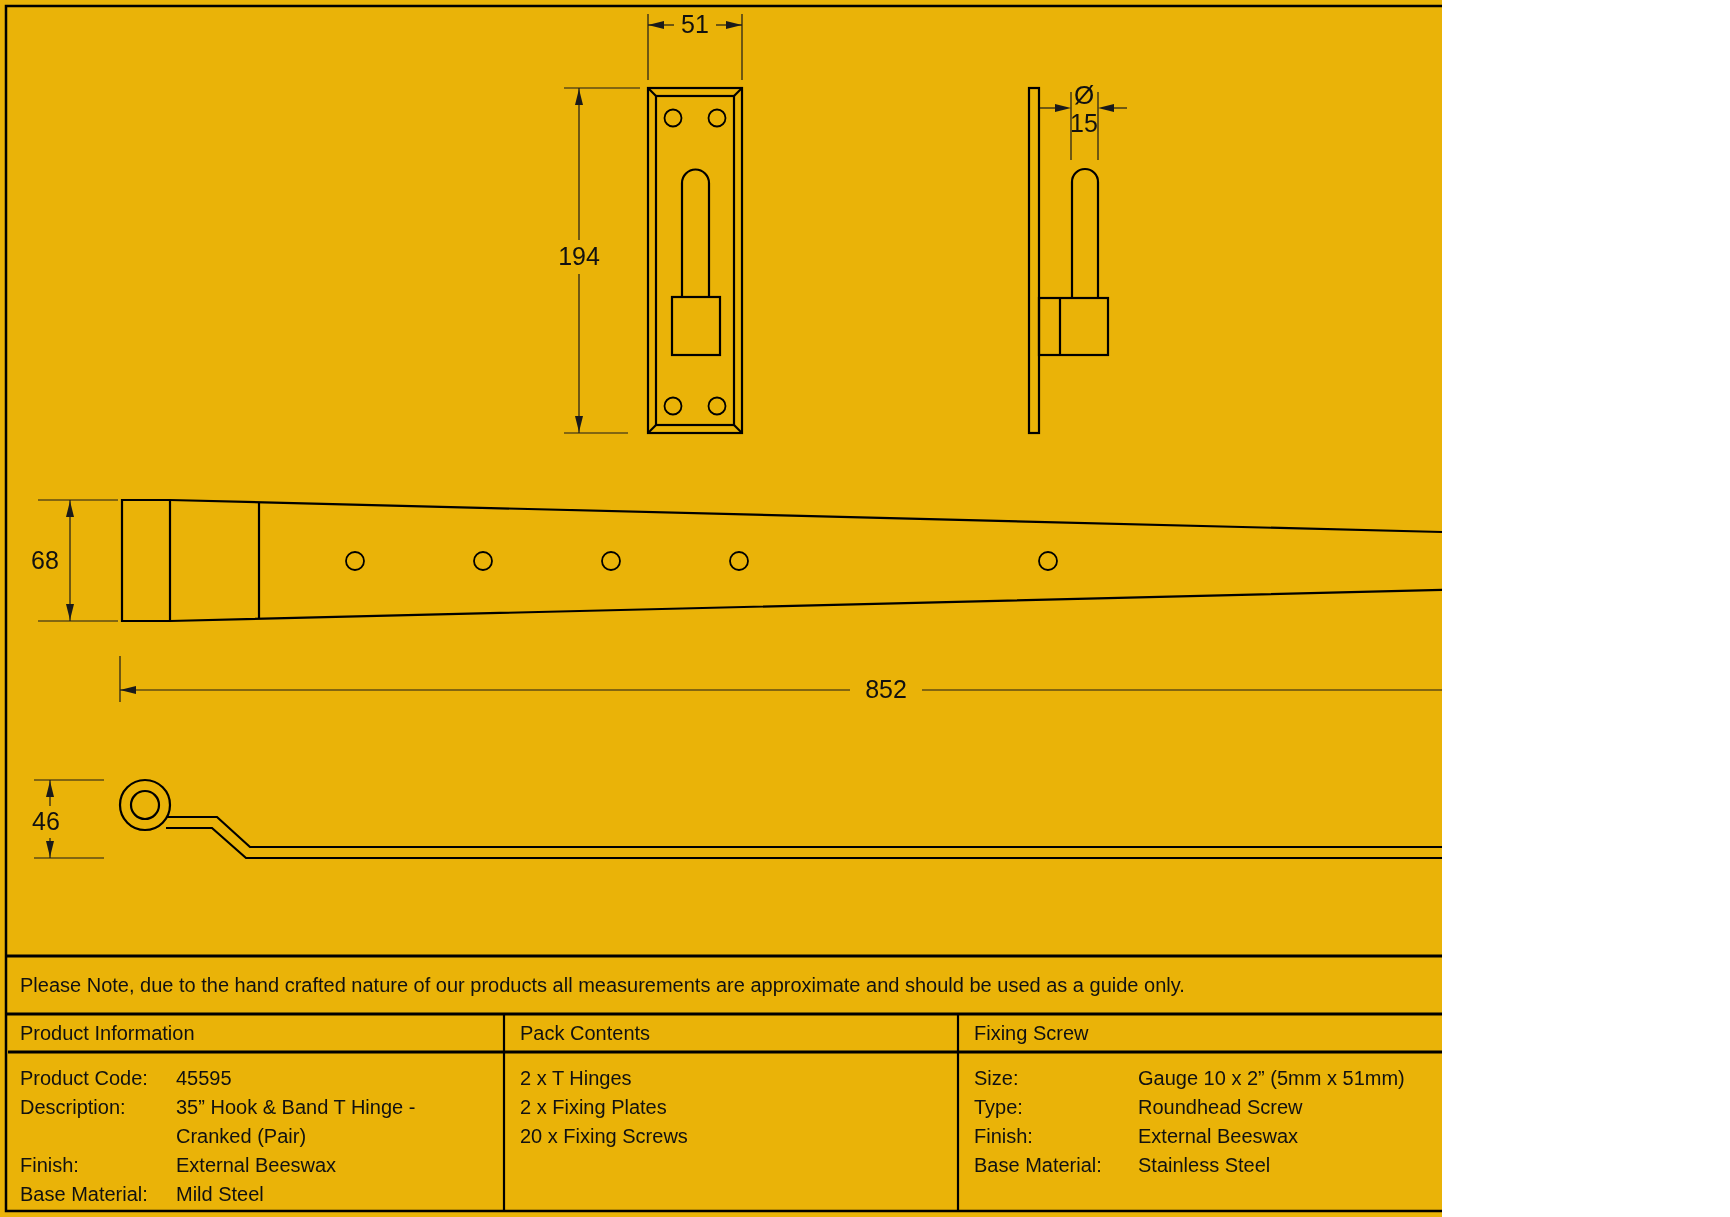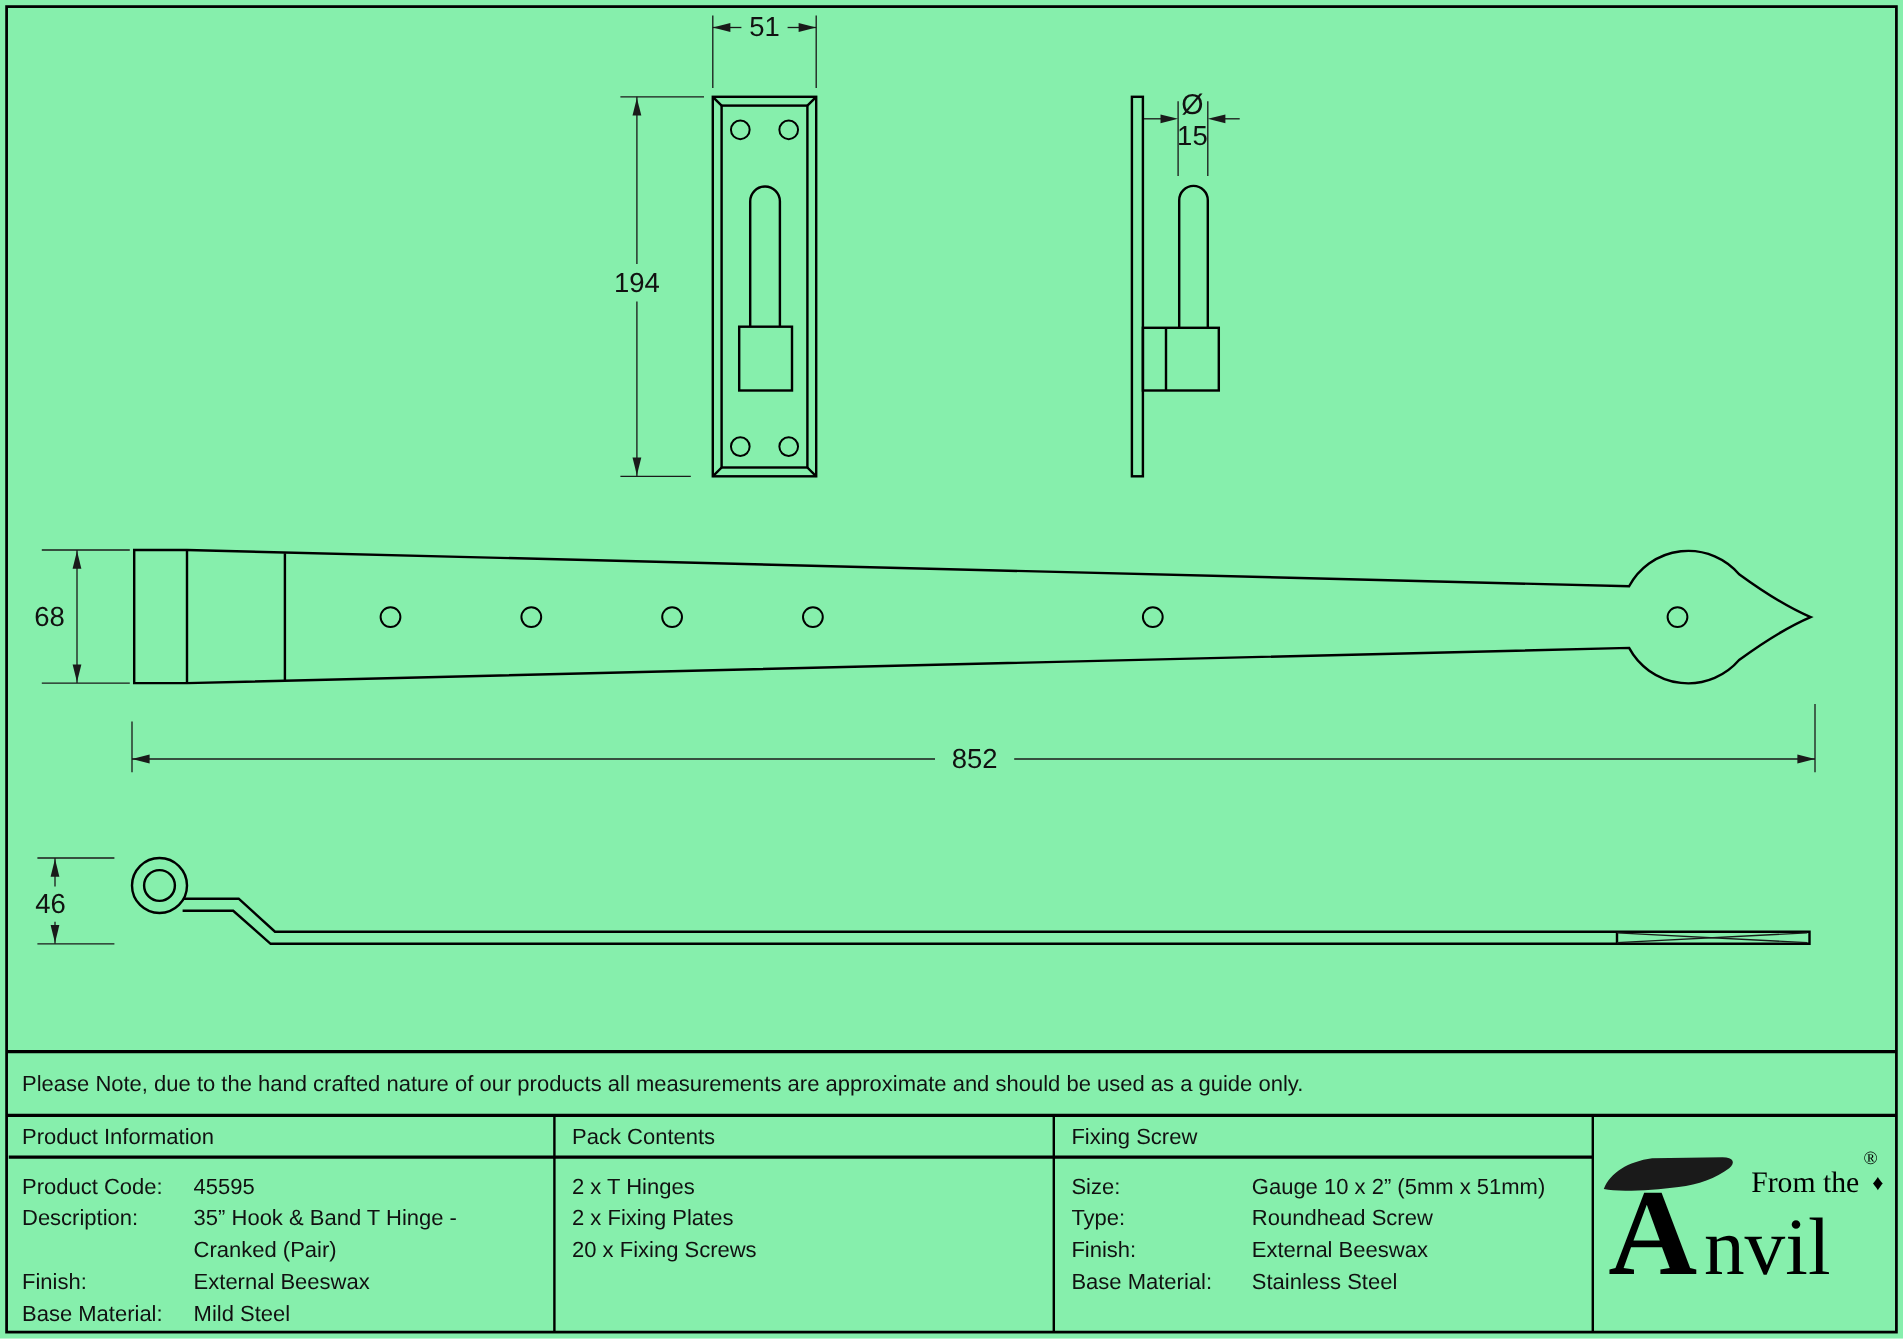--- a/index.html
+++ b/index.html
@@ -1,16 +1,16 @@
 <!DOCTYPE html>
 <html><head>
 <meta charset="utf-8">
 <style>
   html,body{margin:0;padding:0;background:#fff;}
-  .sheet{position:relative;width:1730px;height:1217px;background:#86efac;overflow:hidden;
+  .sheet{position:relative;width:1442px;height:1217px;background:#eab308;overflow:hidden;
          font-family:"Liberation Sans", sans-serif;}
   svg{position:absolute;left:0;top:0;}
   .outline{fill:none;stroke:#000;stroke-width:2.2;}
   .thin{fill:none;stroke:#1a1a1a;stroke-width:1.2;}
   .hole{fill:none;stroke:#000;stroke-width:1.8;}
   .arrow{fill:#1a1a1a;stroke:none;}
   .dimtext{font-family:"Liberation Sans", sans-serif;font-size:25px;fill:#111;}
   .tbltext{font-family:"Liberation Sans", sans-serif;font-size:20px;fill:#111;}
   .border{fill:none;stroke:#000;stroke-width:2.5;}
   .thick{stroke:#000;stroke-width:3;}

